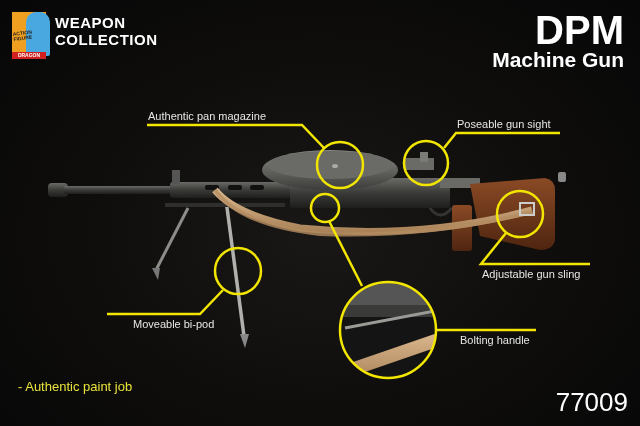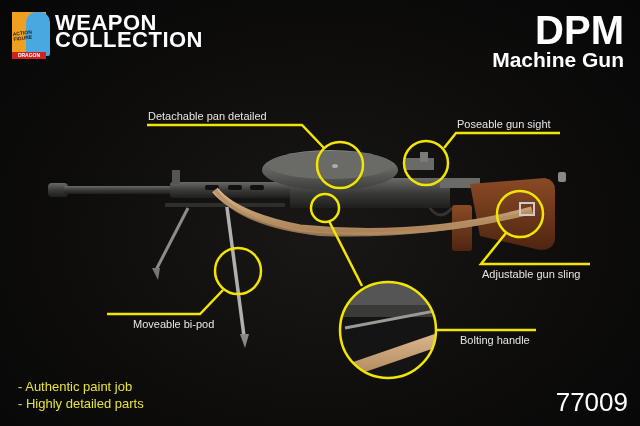--- a/index.html
+++ b/index.html
@@ -28,21 +28,21 @@
       font-size: 5px; font-weight: bold; color: #222; line-height: 5px;
       transform: rotate(-8deg);
     }
     .logo-dragon {
       position: absolute; left: 12px; top: 52px; width: 34px; height: 7px;
       background: #d02020; color: #fff; font-size: 5px; font-weight: bold;
       text-align: center; line-height: 7px;
     }
     .brand-title {
       position: absolute; left: 55px; top: 14px;
-      color: #ffffff; font-weight: bold; font-size: 22px; line-height: 17px;
+      color: #ffffff; font-weight: bold; font-size: 15px; line-height: 17px;
       letter-spacing: 0.5px;
     }
     .brand-title span { display: block; }
     .product-name {
       position: absolute; right: 16px; top: 10px;
       color: #ffffff; font-weight: bold; font-size: 40px; line-height: 40px;
       text-align: center;
     }
     .product-sub {
       position: absolute; right: 16px; top: 49px;
@@ -168,25 +168,24 @@
     <div class="logo-dragon">DRAGON</div>
     <div class="brand-title">
       <span>WEAPON</span>
       <span>COLLECTION</span>
     </div>
   </div>
 
   <div class="product-name">DPM</div>
   <div class="product-sub">Machine Gun</div>
 
-  <div class="callout" style="left:148px; top:110px;">Detachable pan detailed</div>
+  <div class="callout" style="left:148px; top:110px;">Authentic pan magazine</div>
   <div class="callout" style="left:482px; top:268px;">Adjustable gun sling</div>
   <div class="callout" style="left:457px; top:118px;">Poseable gun sight</div>
   <div class="callout" style="left:108px; top:318px;padding-left:25px;">Moveable bi-pod</div>
   <div class="callout" style="left:460px; top:334px;">Bolting handle</div>
 
   <div class="bullets">
     <div>- Authentic paint job</div>
-    <div>- Highly detailed parts</div>
   </div>
 
   <div class="sku">77009</div>
 </div>
 
 </body></html>

